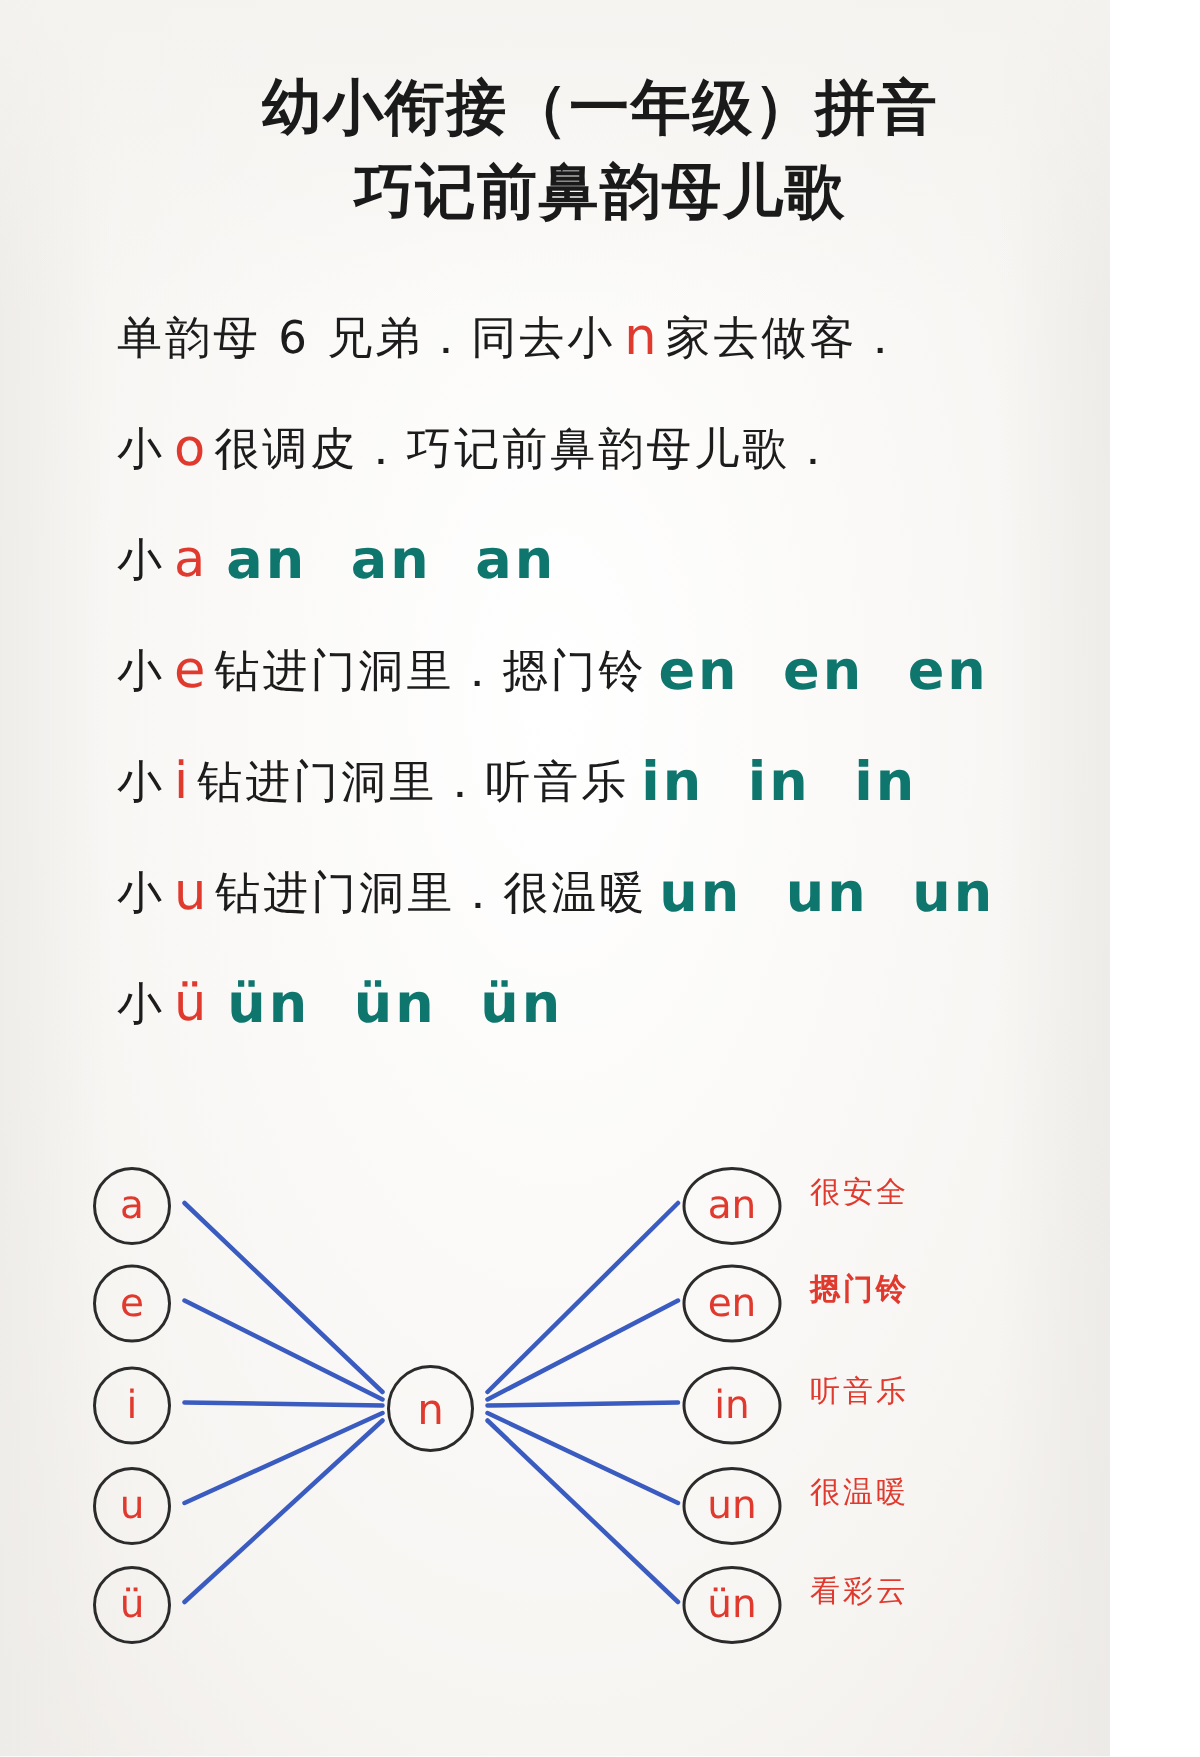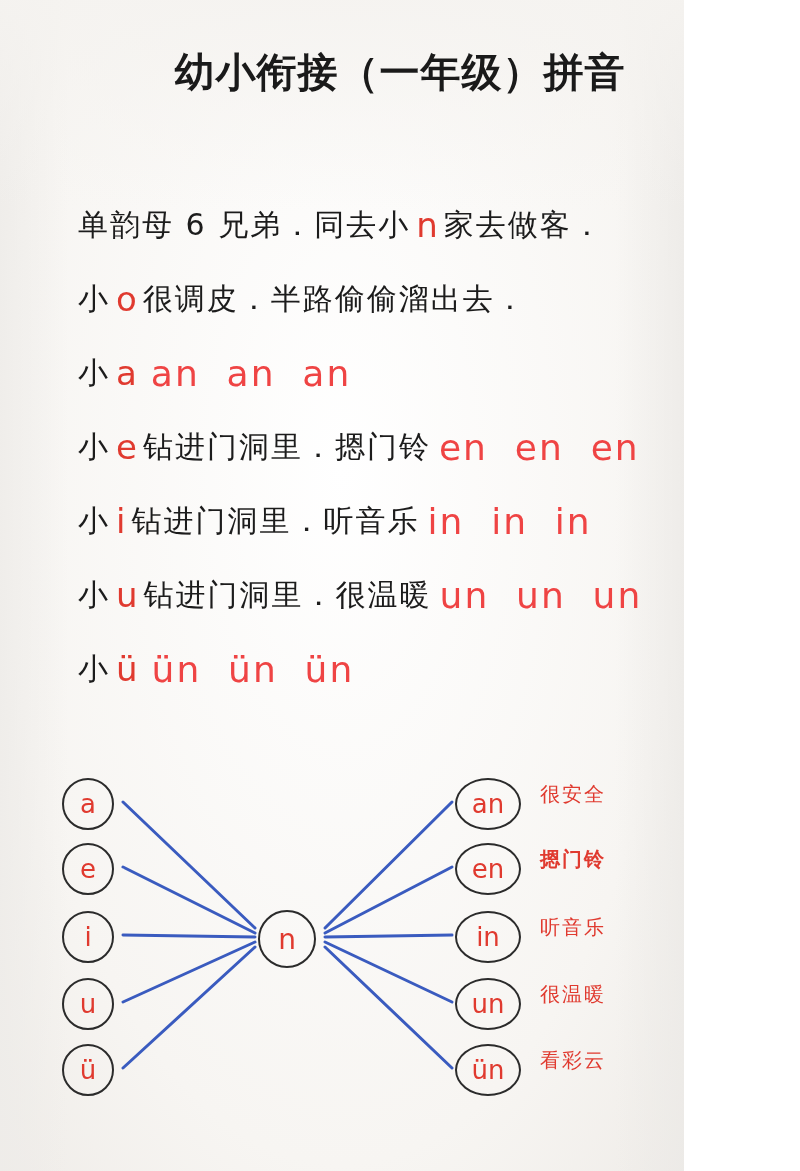--- a/index.html
+++ b/index.html
@@ -5,25 +5,24 @@
   html, body {
     margin: 0;
     padding: 0;
     background: #ffffff;
   }
   body {
     font-family: "Liberation Sans", sans-serif;
   }
   .page {
     position: relative;
-    width: 640px;
+    width: 740px;
     height: 1171px;
     background: #fbfaf8;
     overflow: hidden;
-    padding-left: 44px;
   }
   
   .paper-shade {
     position: absolute;
     inset: 0;
     background:
       linear-gradient(180deg, rgba(245,243,240,0.9) 0%, rgba(255,255,255,0) 18%),
       linear-gradient(90deg, rgba(238,236,233,0.85) 0%, rgba(255,255,255,0) 10%, rgba(255,255,255,0) 90%, rgba(236,234,231,0.8) 100%),
       radial-gradient(ellipse at 50% 40%, #ffffff 0%, #f7f5f2 70%, #efece8 100%);
     pointer-events: none;
@@ -59,25 +58,26 @@
     white-space: pre;
   }
   .verse .han { letter-spacing: 2px; }
   .pin {
     color: #e03a2f;
     font-family: "DejaVu Sans", sans-serif;
     font-size: 34px;
     padding: 0 6px;
   }
   .repeat {
-    color: #ef4444;
+    color: #0f766e;
     font-family: "DejaVu Sans", sans-serif;
     font-size: 36px;
     letter-spacing: 2px;
     padding-left: 8px;
+    font-weight: bold;
   }
 
   
   .diagram {
     position: absolute;
     left: 0;
     top: 745px;
     width: 800px;
     height: 380px;
   }
@@ -125,35 +125,36 @@
   }
 </style>
 </head>
 <body>
 
 <div class="page">
   <div class="paper-shade"></div>
 
   <div class="title">
     <span>幼小衔接（一年级）拼音</span>
+    <span class="line2">巧记前鼻韵母儿歌</span>
   </div>
 
   <div class="verses">
 
     <div class="verse">
       <span class="han">单韵母 6 兄弟．同去小</span>
       <span class="pin">n</span>
       <span class="han">家去做客．</span>
       <span class="repeat"></span>
     </div>
 
     <div class="verse">
       <span class="han">小</span>
       <span class="pin">o</span>
-      <span class="han">很调皮．半路偷偷溜出去．</span>
+      <span class="han">很调皮．巧记前鼻韵母儿歌．</span>
       <span class="repeat"></span>
     </div>
 
     <div class="verse">
       <span class="han">小</span>
       <span class="pin">a</span>
       <span class="repeat">an  an  an</span>
     </div>
 
     <div class="verse">

